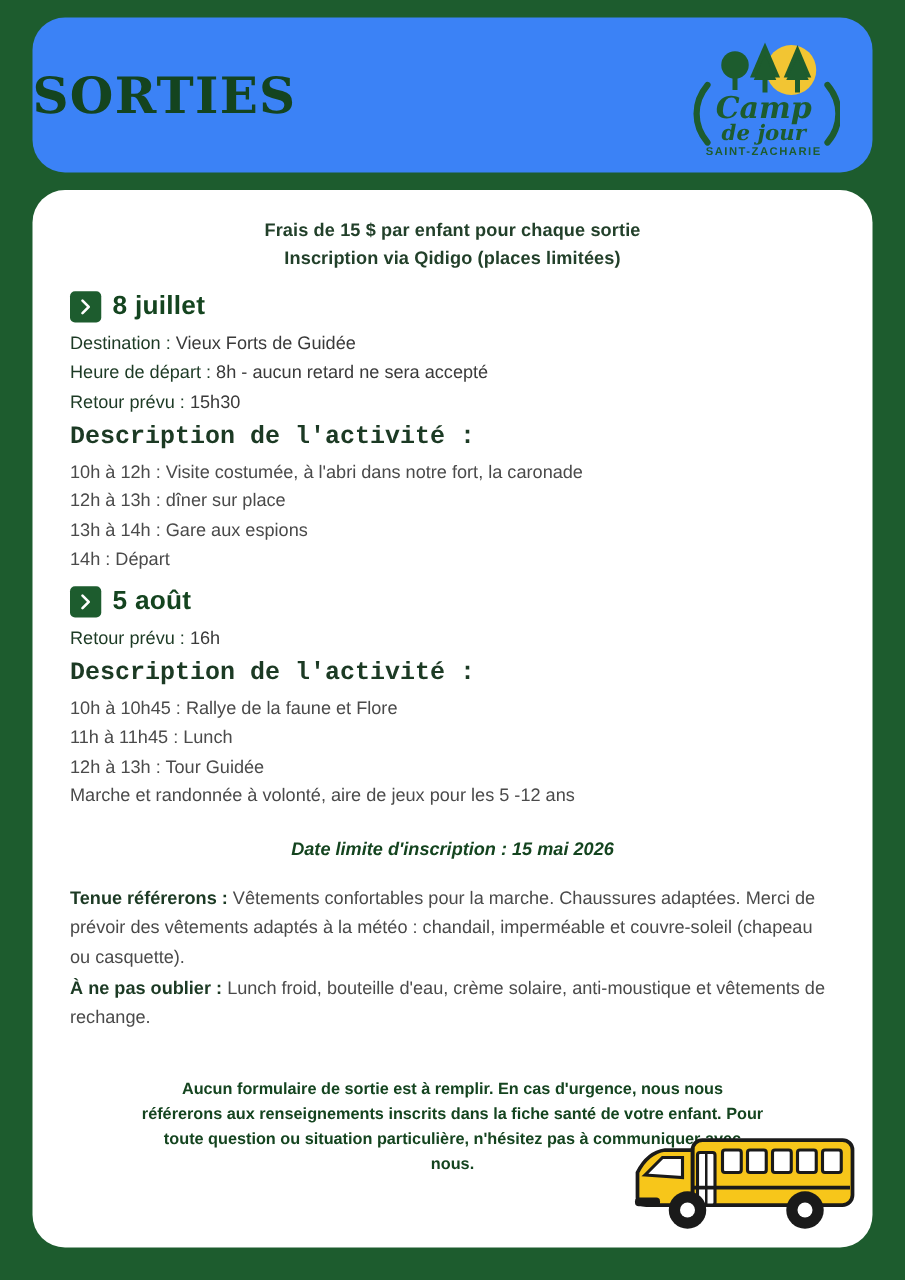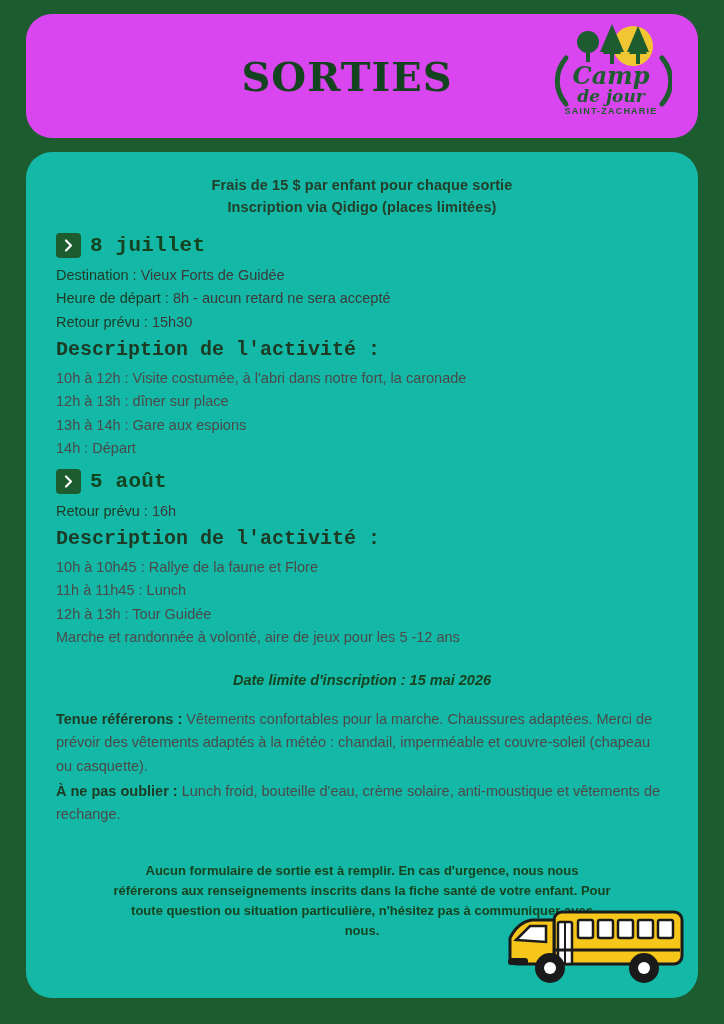--- a/index.html
+++ b/index.html
@@ -16,49 +16,48 @@
   }
   .page {
     position: absolute;
     inset: 0;
     padding: 14px 26px 14px 26px;
     box-sizing: border-box;
   }
 
   
   .header-card {
-    background: #d946ef;
+    background: #3b82f6;
     border-radius: 26px;
     height: 124px;
     position: relative;
     display: flex;
     align-items: center;
-    justify-content: center;
   }
   .header-title {
     font-family: "DejaVu Serif", serif;
     font-weight: bold;
     font-size: 40px;
     letter-spacing: 1px;
     color: #14441f;
     margin: 0;
     padding-right: 30px;
   }
   .logo {
     position: absolute;
     right: 26px;
-    top: 4px;
+    top: 14px;
     width: 122px;
     height: 100px;
   }
   .logo svg { display: block; }
 
   
   .main-card {
-    background: #14b8a6;
+    background: #ffffff;
     border-radius: 26px;
     margin-top: 14px;
     height: 846px;
     position: relative;
     overflow: hidden;
     box-sizing: border-box;
     padding: 22px 30px 0 30px;
   }
   .intro {
     text-align: center;
@@ -82,21 +81,21 @@
     height: 25px;
     background: #1d5c2e;
     border-radius: 4px;
     display: flex;
     align-items: center;
     justify-content: center;
     flex: 0 0 auto;
   }
   .chev svg { display: block; }
   .trip-date {
-    font-family: Liberation Mono, monospace;
+    font-family: Liberation Sans, sans-serif;
     font-weight: bold;
     font-size: 21px;
     color: #14441f;
     letter-spacing: .2px;
   }
   .row {
     font-size: 14.5px;
     color: #3a3a3a;
     line-height: 1.62;
     margin: 0;

